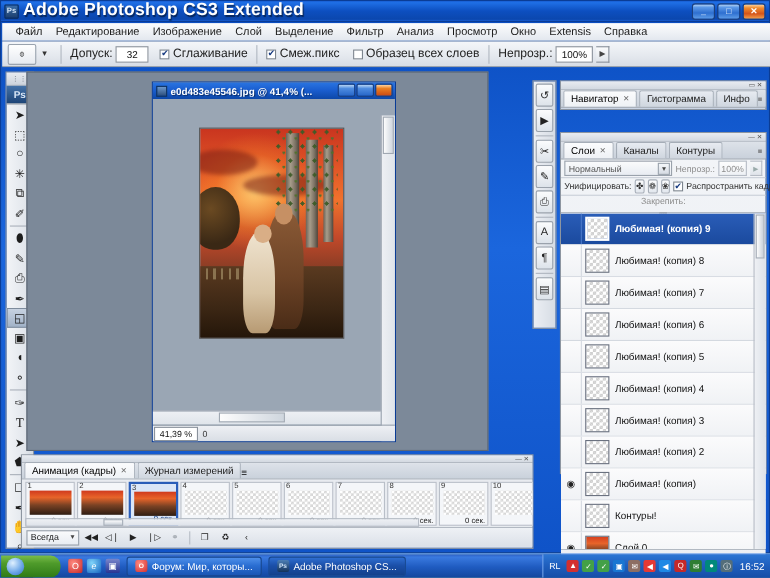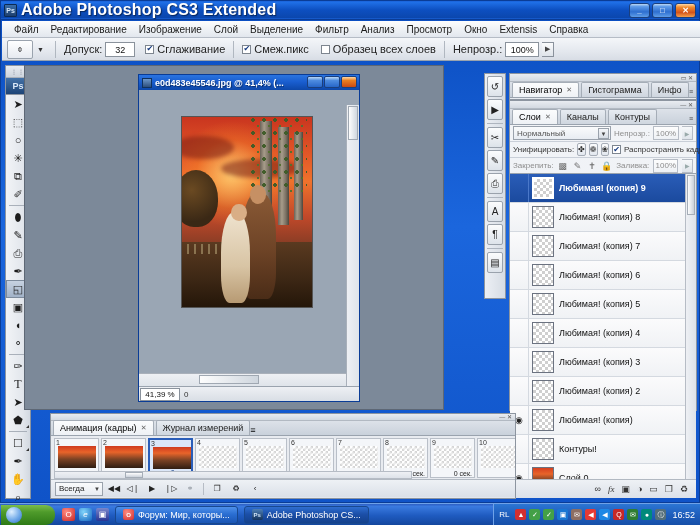--- a/index.html
+++ b/index.html
@@ -230,21 +230,21 @@
     border:1px solid #b6bcc5;font-size:8px;color:#8d8d8d;display:flex;align-items:center;justify-content:center;}
   .mini-spin{width:11px;height:14px;border:1px solid #b6bcc5;border-left:none;
     background:linear-gradient(to bottom,#f6f8fa,#dfe4ea);font-size:6px;color:#9aa;
     display:flex;align-items:center;justify-content:center;}
   .row-unify{height:16px;display:flex;align-items:center;gap:3px;padding:0 3px;
     border-bottom:1px solid #c9cfd8;}
   .u-btn{width:13px;height:13px;border:1px solid #a7aeb8;border-radius:2px;
     background:linear-gradient(to bottom,#fbfcfd,#e2e7ee);font-size:8px;
     display:flex;align-items:center;justify-content:center;color:#333;}
   .row-lock{height:16px;display:flex;align-items:center;gap:4px;padding:0 3px;
-    border-bottom:1px solid #9aa3ae;}
+    border-bottom:1px solid #9aa3ae;flex-direction:column;}
   .lk{width:11px;height:11px;font-size:9px;color:#6e6e6e;display:flex;align-items:center;justify-content:center;}
 
   
   #layerlist{height:305px;overflow:hidden;background:#fff;position:relative;}
   .layer-row{height:29px;display:flex;align-items:center;border-bottom:1px solid #d4d9e0;
     background:linear-gradient(to bottom,#fbfbfc,#f0f2f5);}
   .layer-row.sel{background:linear-gradient(to bottom,#2a5db8,#1b4a9e);}
   .eye-cell{width:19px;height:100%;display:flex;align-items:center;justify-content:center;
     border-right:1px solid #d4d9e0;font-size:9px;color:#222;}
   .layer-row.sel .eye-cell{border-right:1px solid #4a78c9;}
@@ -261,21 +261,21 @@
   #layer-scroll{position:absolute;right:0;top:0;width:11px;height:100%;
     background:linear-gradient(to right,#eef0f4,#dde2e9);border-left:1px solid #b6bcc5;}
   #layer-scroll .lthumb{margin:1px;height:40px;background:linear-gradient(to right,#fdfdfd,#c9d0d9);
     border:1px solid #a5adb7;}
   .lp-footer{height:19px;display:flex;align-items:center;justify-content:flex-end;gap:7px;
     padding-right:8px;background:linear-gradient(to bottom,#eef1f5,#dce1e9);
     border-top:1px solid #b2b9c2;font-size:9px;color:#333;}
 
   
   #animpanel{
-    position:absolute;left:49px;top:412px;width:466px;height:86px;
+    position:absolute;left:18px;top:412px;width:466px;height:86px;
     background:linear-gradient(to bottom,#f1f3f7,#e3e7ee);border:1px solid #8d95a0;
   }
   #anim-topbar{height:7px;background:linear-gradient(to bottom,#e9ecf1,#d3d9e1);
     border-bottom:1px solid #b2b9c2;position:relative;}
   #anim-topbar .abtns{position:absolute;right:3px;top:-1px;font-size:6px;color:#555;}
   #anim-tabs{height:15px;display:flex;align-items:flex-end;
     background:linear-gradient(to bottom,#dde2e9,#c9d1db);border-bottom:1px solid #9aa3ae;position:relative;}
   #frames{height:43px;display:flex;align-items:flex-start;padding:2px 0 0 3px;
     background:#e8ebf0;overflow:hidden;position:relative;}
   .frame{width:45px;height:40px;margin-right:2px;background:#f4f6f9;
@@ -589,21 +589,21 @@
         <div class="ptab">
           <span>Гистограмма</span>
         </div>
         <div class="ptab">
           <span>Инфо</span>
         </div>
         <span class="menu-ico">≡</span>
       </div>
     </div>
 
-    <div class="panel" style="margin-top:0;height:311px">
+    <div class="panel" style="margin-top:20px;height:311px">
       <div class="panel-bar">
         <span class="pb-btns">
           <span>—</span>
           <span>✕</span>
         </span>
       </div>
       <div class="tabrow">
         <div class="ptab active">
           <span>Слои</span>
           <span class="x">✕</span>

